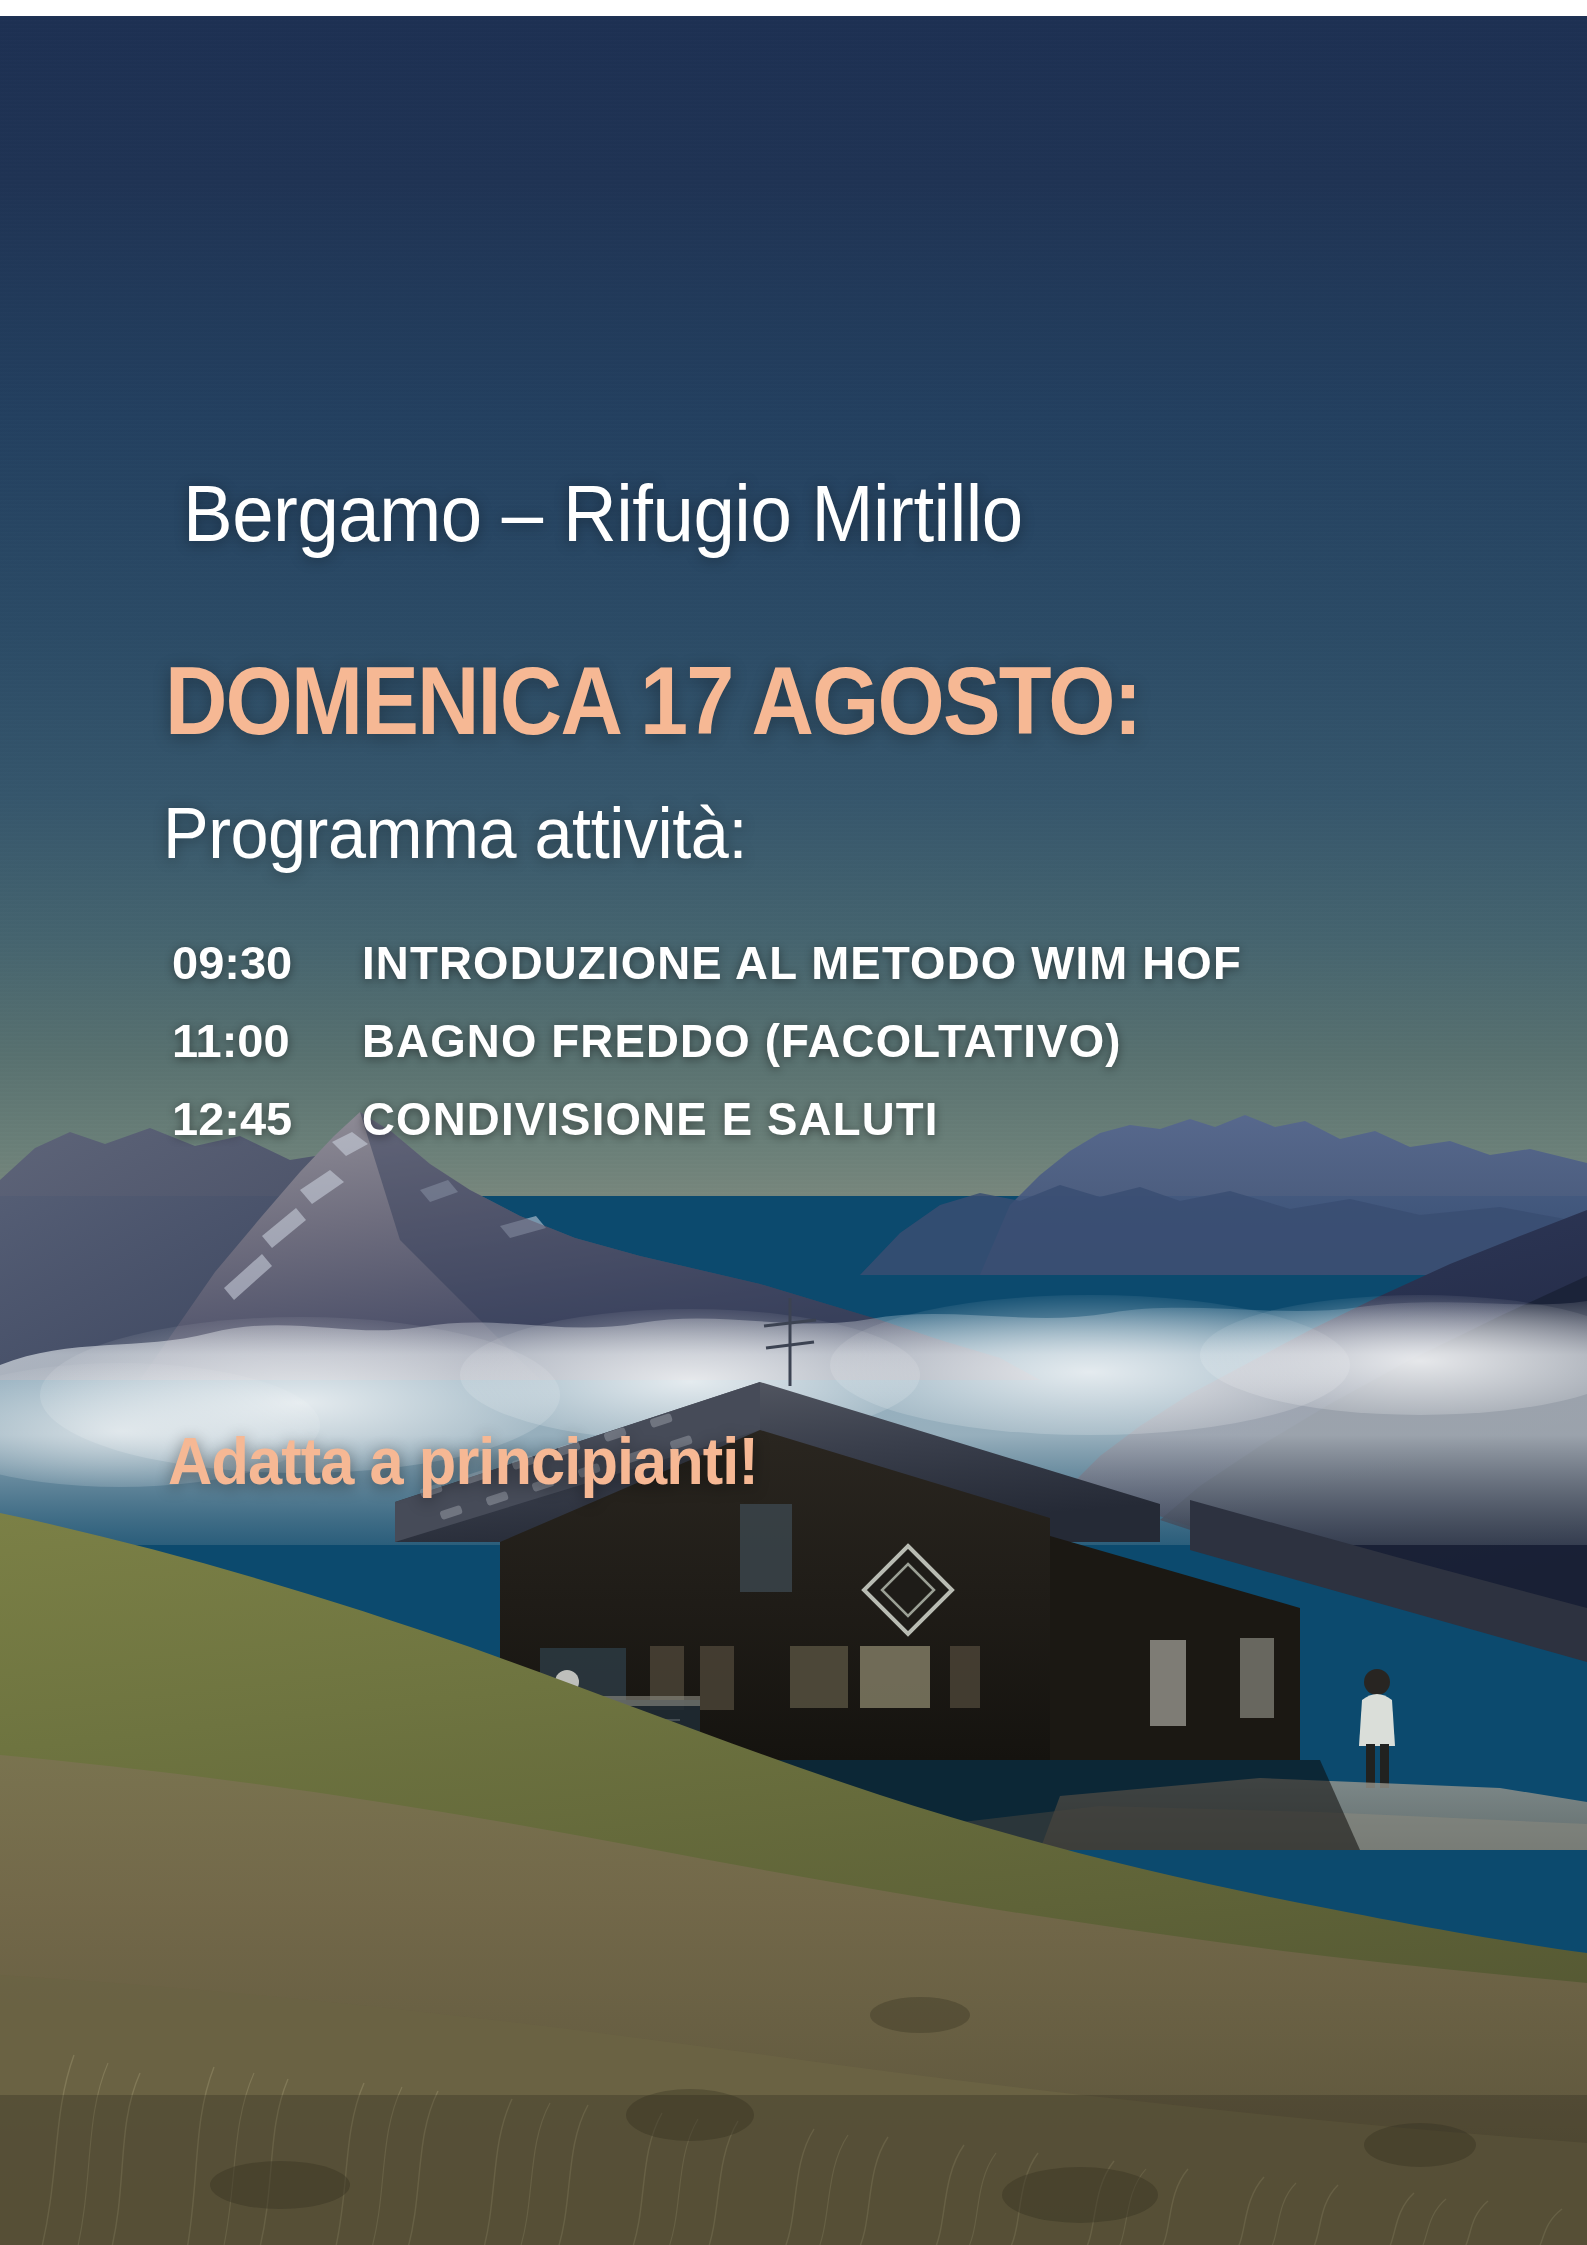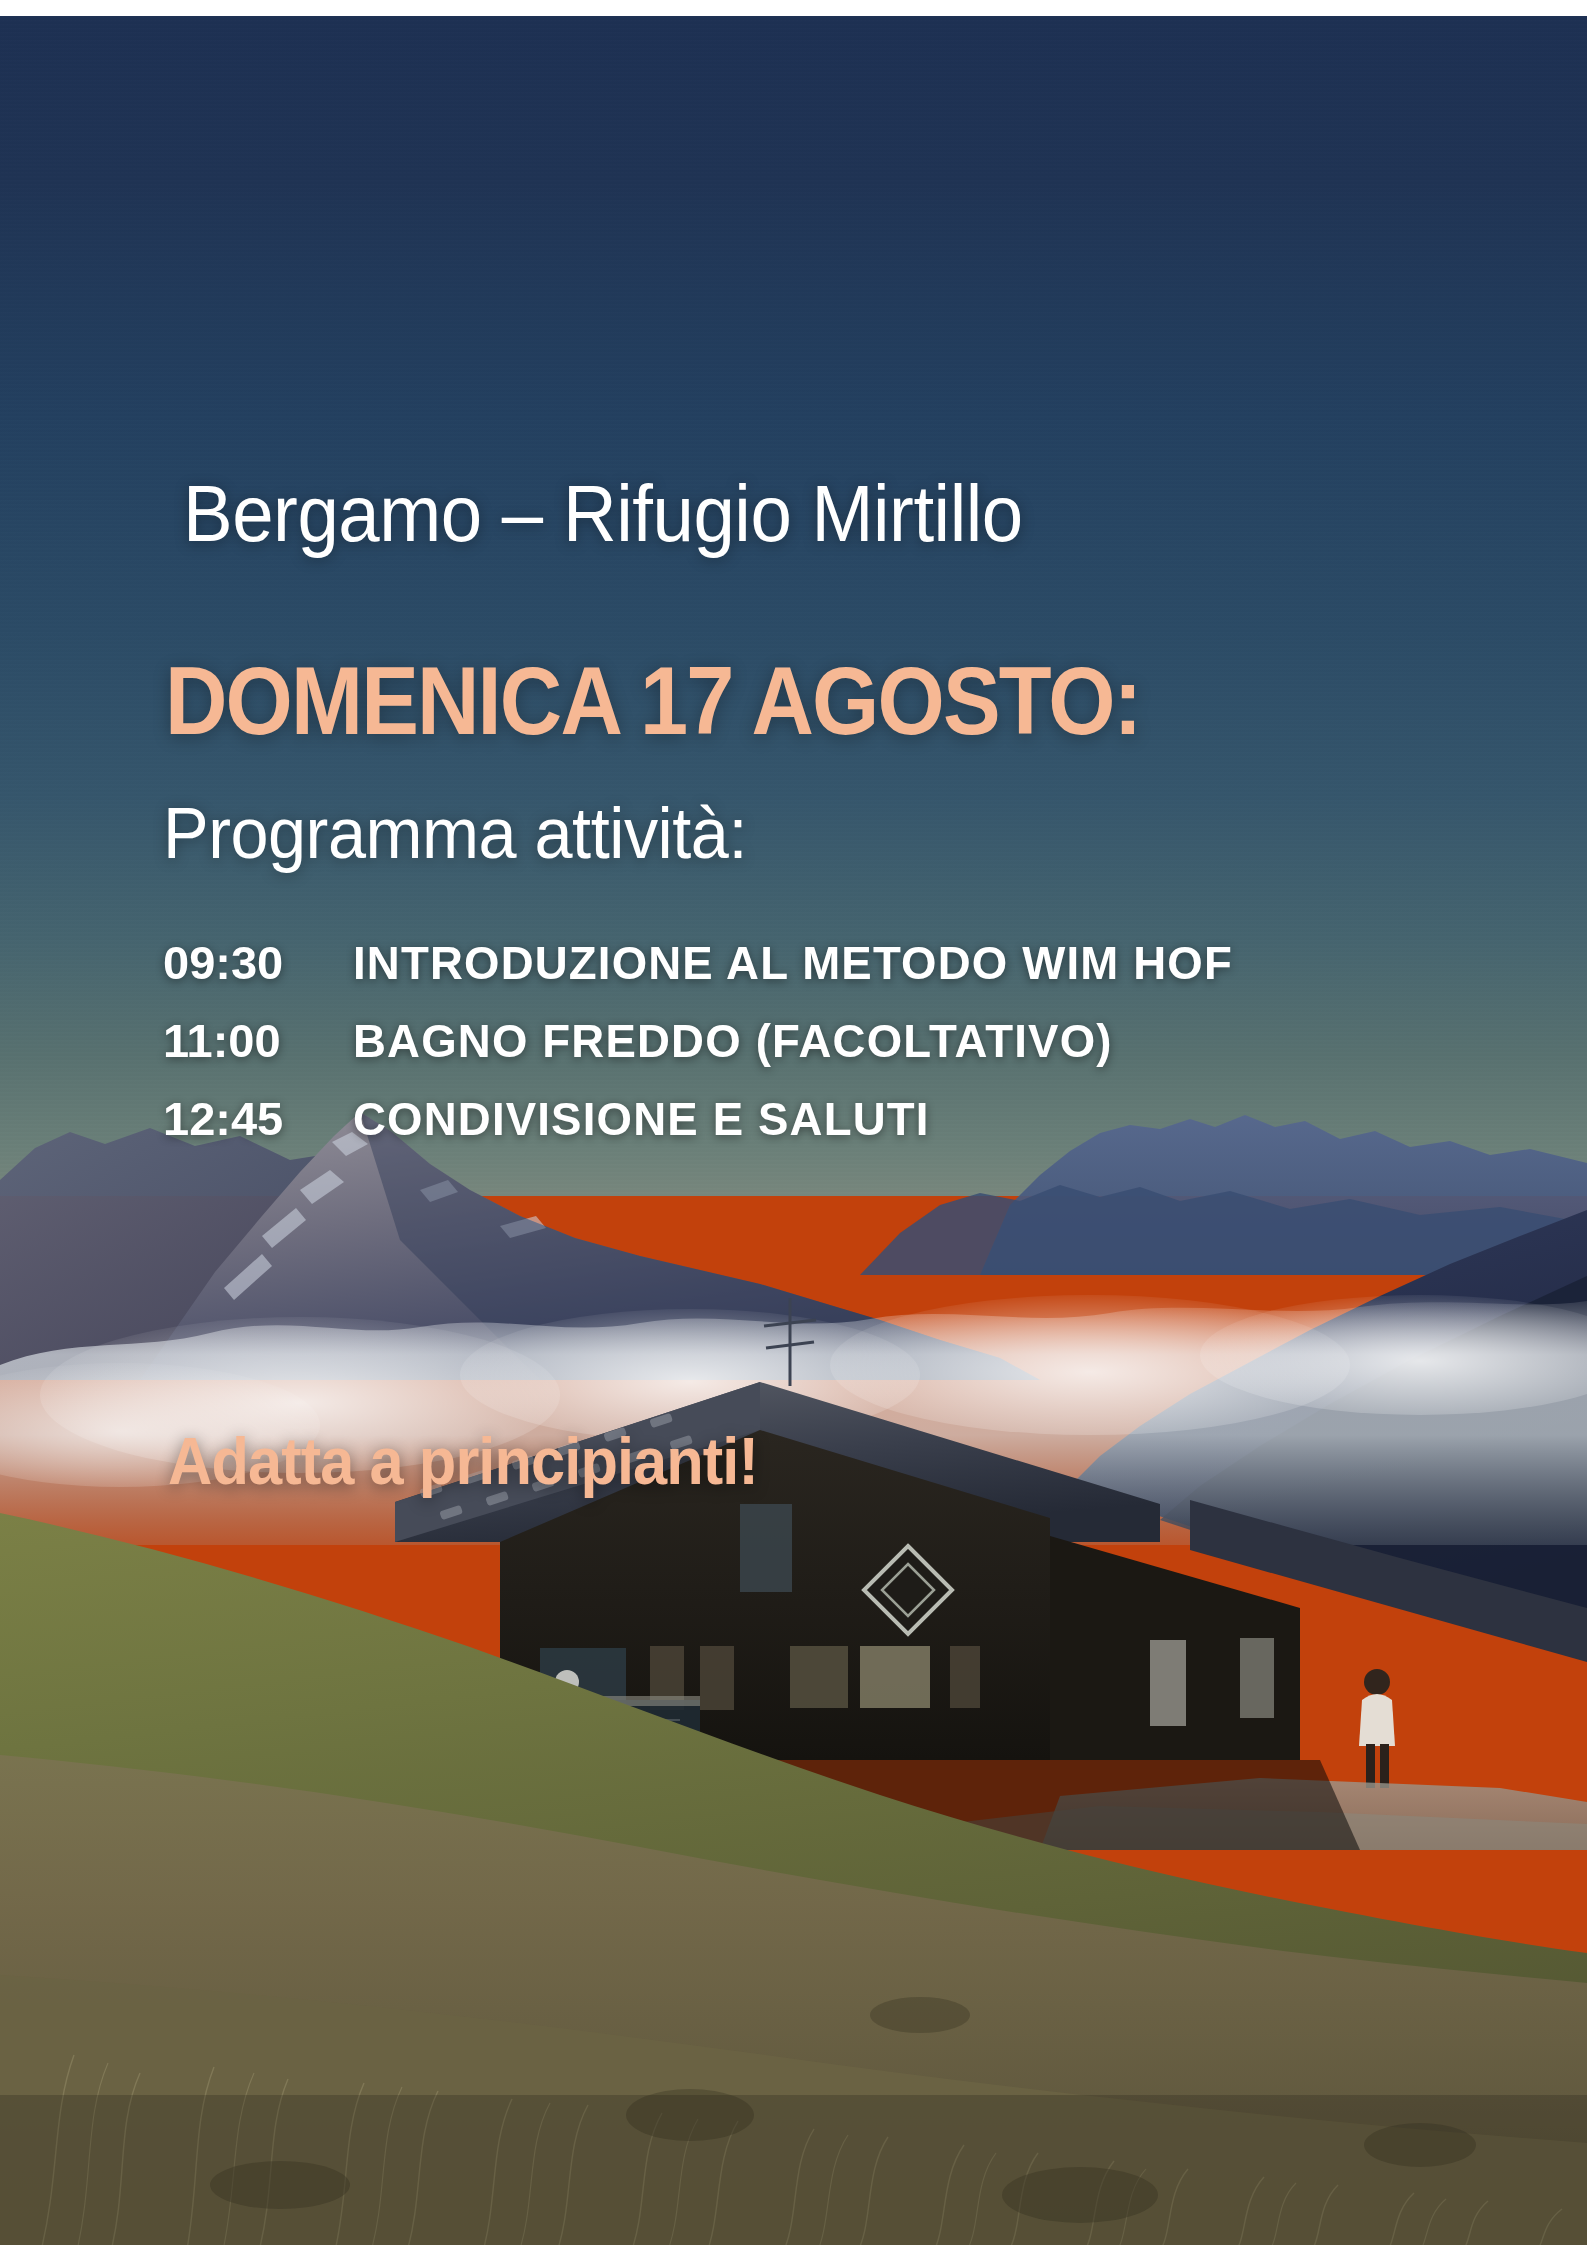--- a/index.html
+++ b/index.html
@@ -10,21 +10,21 @@
   }
   body {
     font-family: "Liberation Sans", sans-serif;
   }
 
   .poster {
     position: relative;
     width: 1587px;
     height: 2245px;
     overflow: hidden;
-    background: #c2410c;
+    background: #0c4a6e;
   }
 
   
   .top-strip {
     position: absolute;
     left: 0; top: 0;
     width: 100%;
     height: 16px;
     background: #ffffff;
     z-index: 40;
@@ -164,20 +164,21 @@
   }
 
   .sched-time {
     width: 190px;
     flex: 0 0 190px;
     font-size: 47px;
     font-weight: 700;
     letter-spacing: 0px;
     color: #ffffff;
     text-shadow: 0 2px 10px rgba(0,0,0,0.45);
+    margin-left: 9px;
   }
 
   .sched-label {
     font-size: 47px;
     font-weight: 700;
     letter-spacing: 1.2px;
     color: #ffffff;
     transform: scaleX(0.97);
     transform-origin: left center;
     text-shadow: 0 2px 10px rgba(0,0,0,0.45);

